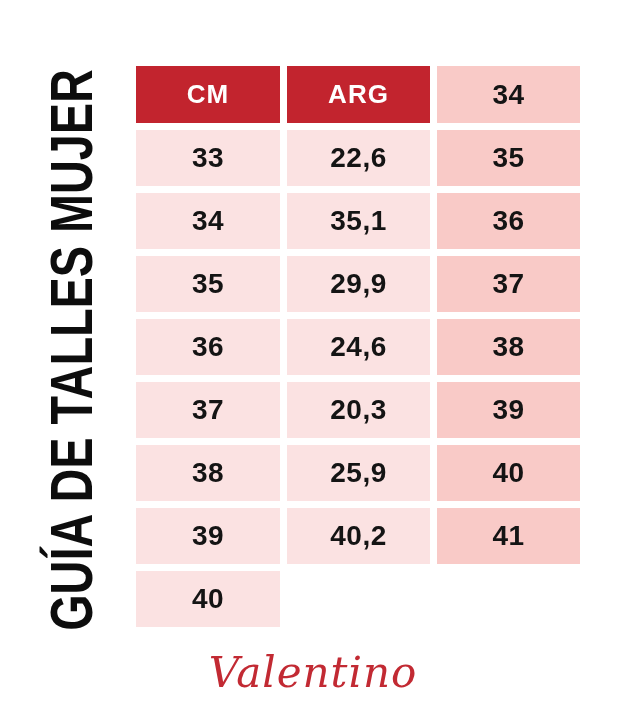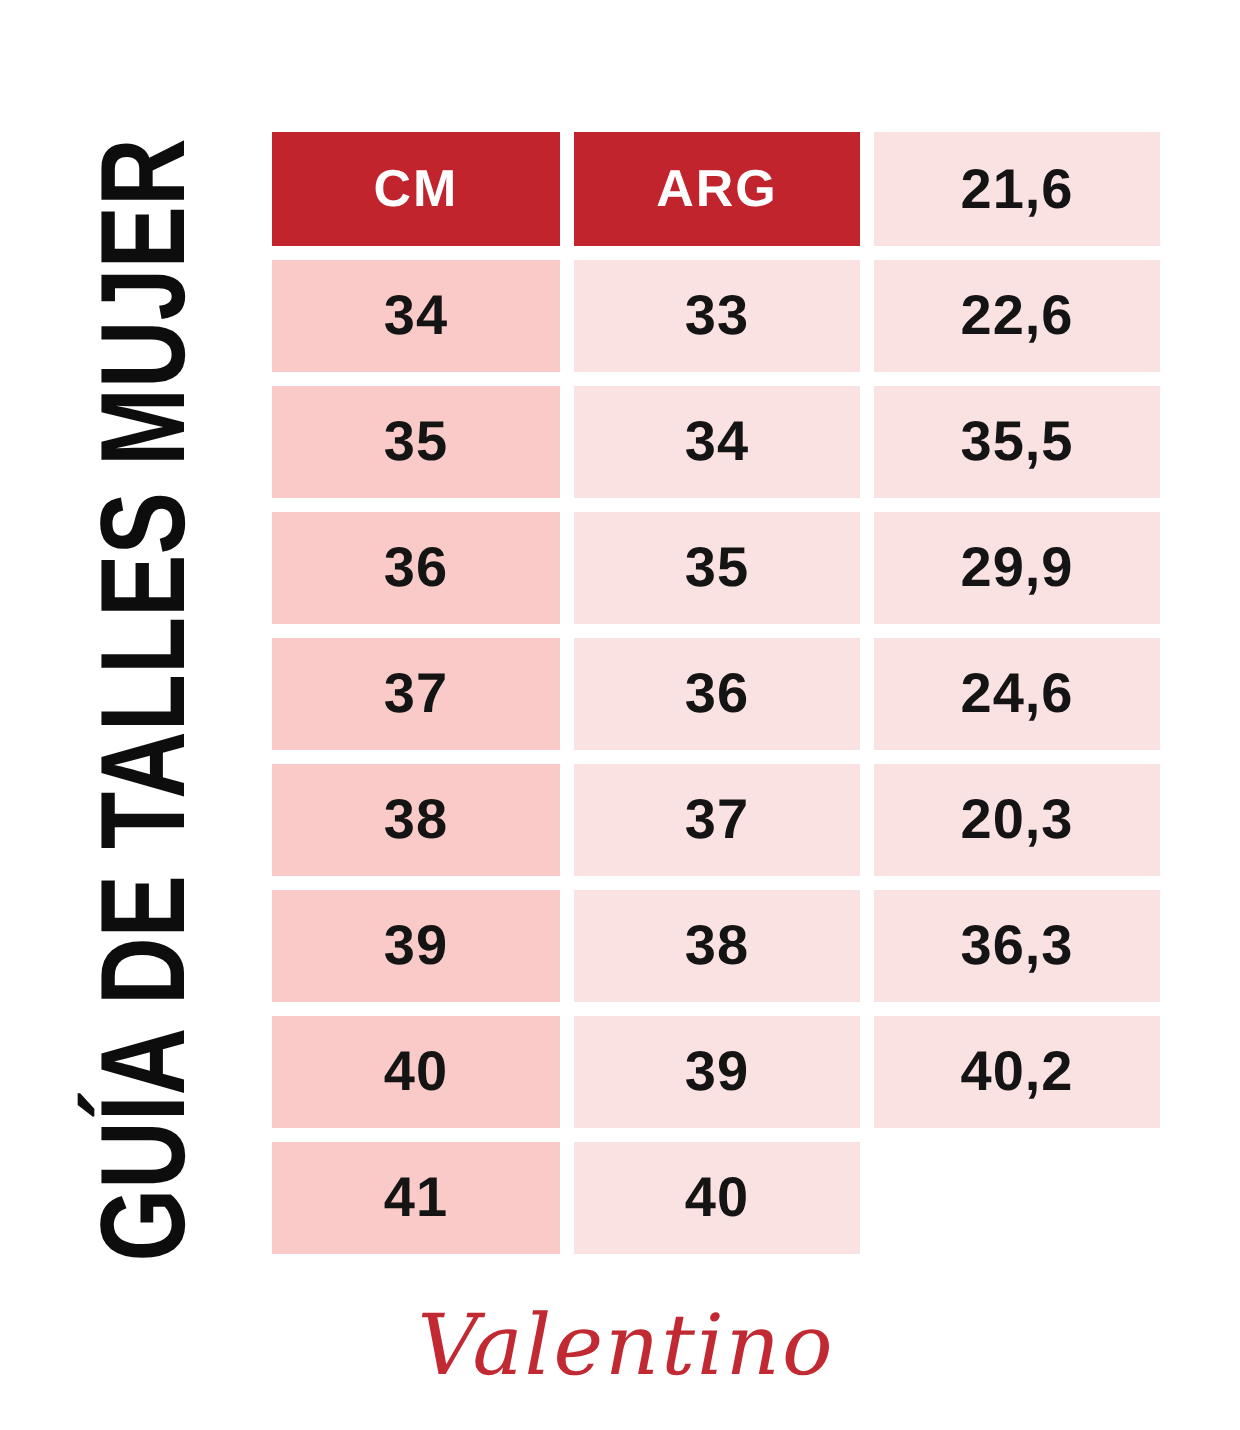--- a/index.html
+++ b/index.html
@@ -86,39 +86,38 @@
 </head>
 <body>
 
 <div class="canvas">
   <div class="vtitle">GUÍA DE TALLES MUJER</div>
 
   <div class="size-table">
 
   <div class="th">CM</div>
       <div class="th">ARG</div>
-      <div class="td">21,6</div>
       <div class="td accent">34</div>
       <div class="td">33</div>
       <div class="td">22,6</div>
       <div class="td accent">35</div>
       <div class="td">34</div>
-      <div class="td">35,5</div>
+      <div class="td">35,1</div>
       <div class="td accent">36</div>
       <div class="td">35</div>
       <div class="td">29,9</div>
       <div class="td accent">37</div>
       <div class="td">36</div>
       <div class="td">24,6</div>
       <div class="td accent">38</div>
       <div class="td">37</div>
       <div class="td">20,3</div>
       <div class="td accent">39</div>
       <div class="td">38</div>
-      <div class="td">36,3</div>
+      <div class="td">25,9</div>
       <div class="td accent">40</div>
       <div class="td">39</div>
       <div class="td">40,2</div>
       <div class="td accent">41</div>
       <div class="td">40</div>
     </div>
 
   <div class="brand">Valentino</div>
 </div>
 

